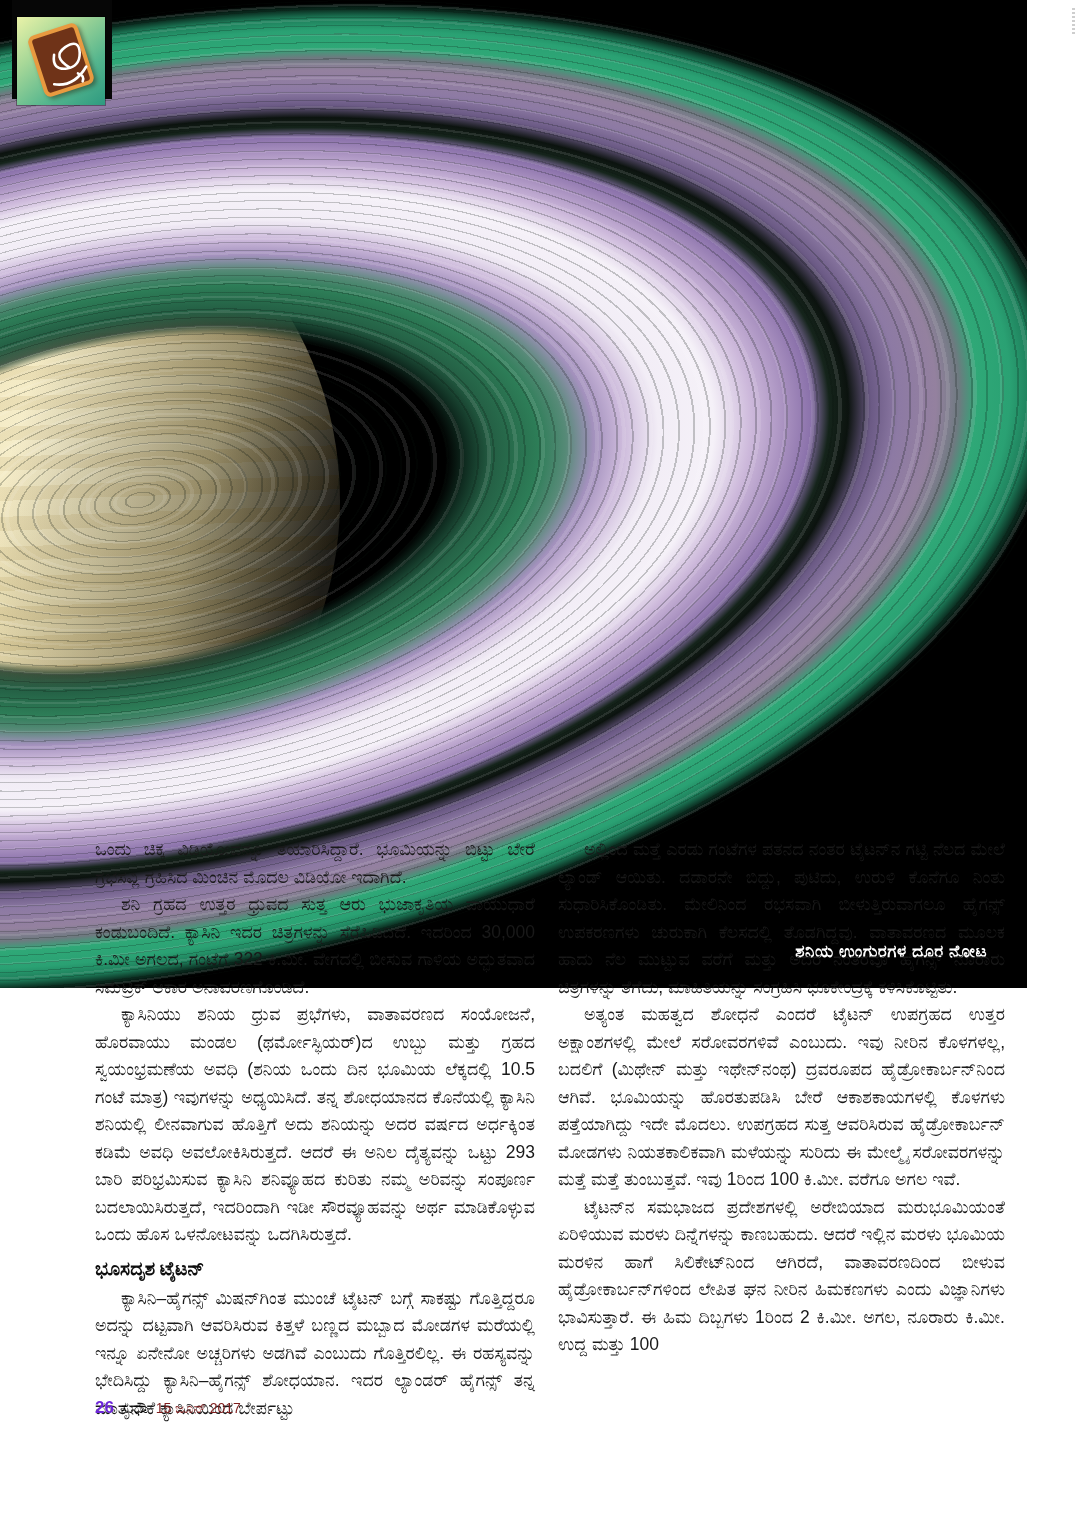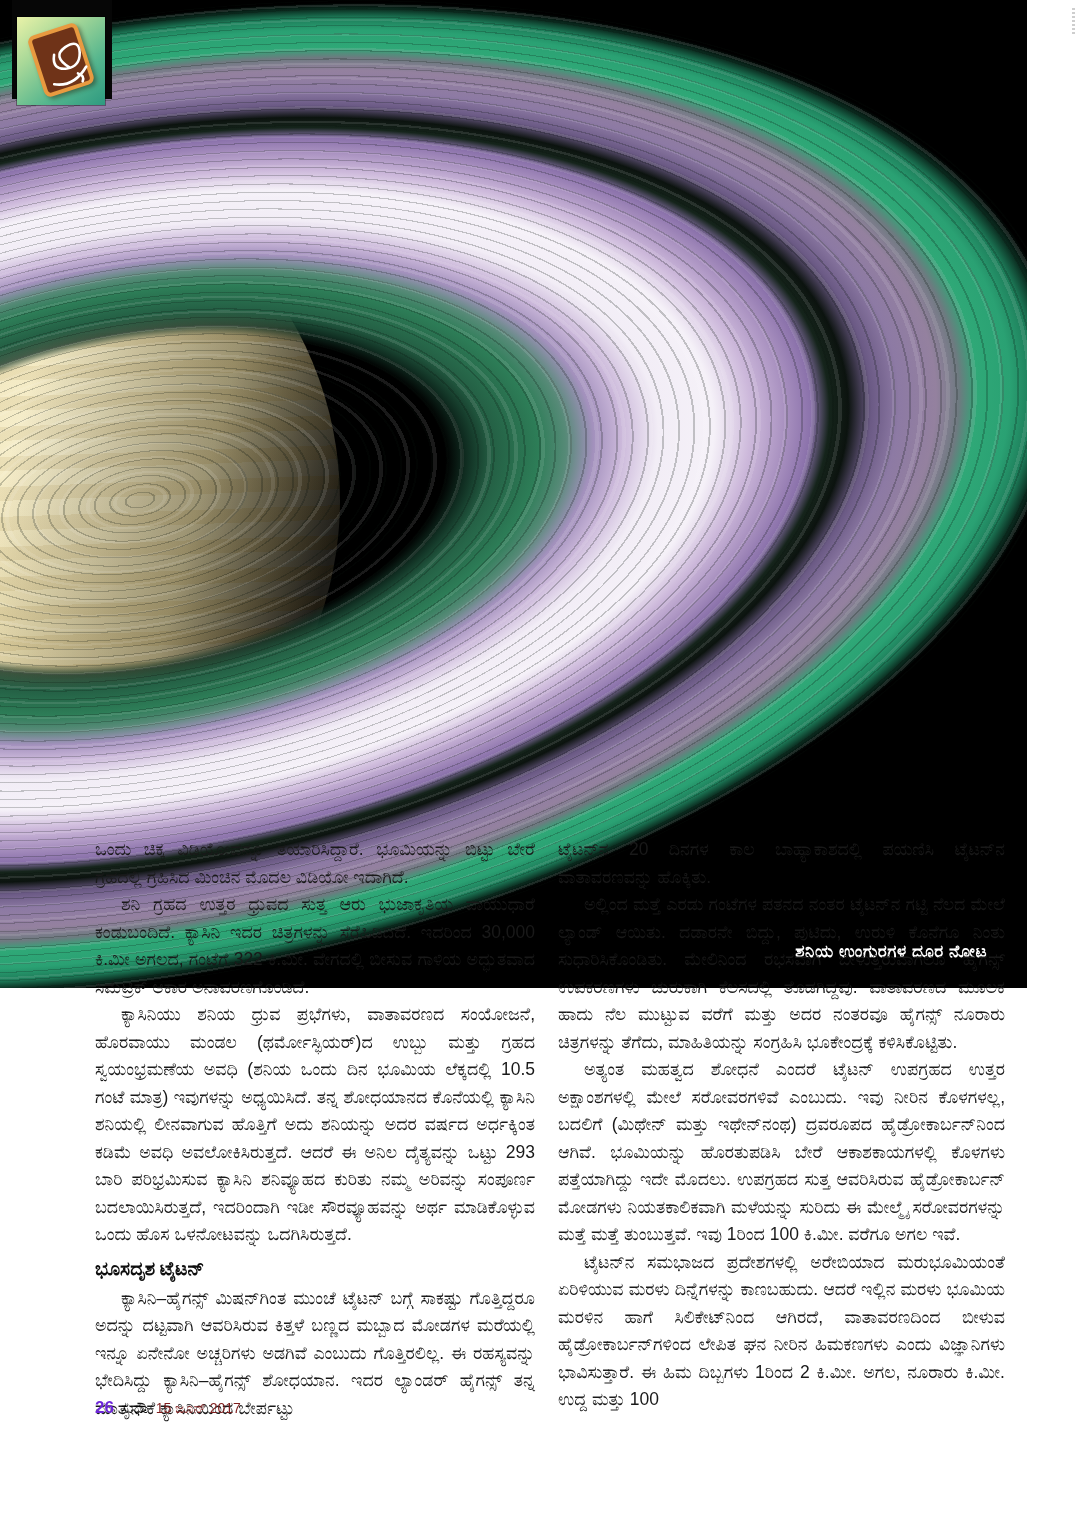--- a/index.html
+++ b/index.html
@@ -136,28 +136,27 @@
       </div>
     </div>
 
     <div class="hero-caption">ಶನಿಯ ಉಂಗುರಗಳ ದೂರ ನೋಟ</div>
   </div>
 
   <div class="edge-mark"></div>
 
   <div class="article">
     <div class="col left">
-      <p class="noindent">ಒಂದು ಚಿಕ್ಕ ವಿಡಿಯೋವನ್ನೂ ತಯಾರಿಸಿದ್ದಾರೆ. ಭೂಮಿಯನ್ನು ಬಿಟ್ಟು ಬೇರೆ ಗ್ರಹದಲ್ಲಿ ಗ್ರಹಿಸಿದ ಮಿಂಚಿನ ಮೊದಲ ವಿಡಿಯೋ ಇದಾಗಿದೆ.</p>
+      <p class="noindent">ಒಂದು ಚಿಕ್ಕ ವಿಡಿಯೋವನ್ನೂ ತಯಾರಿಸಿದ್ದಾರೆ. ಭೂಮಿಯನ್ನು ಬಿಟ್ಟು ಬೇರೆ ಗ್ರಭಸವ್ಲಿ ಗ್ರಹಿಸಿದ ಮಿಂಚಿನ ಮೊದಲ ವಿಡಿಯೋ ಇದಾಗಿದೆ.</p>
       <p class="indent">ಶನಿ ಗ್ರಹದ ಉತ್ತರ ಧ್ರುವದ ಸುತ್ತ ಆರು ಭುಜಾಕೃತಿಯ ವಾಯುಧಾರೆ ಕಂಡುಬಂದಿದೆ. ಕ್ಯಾಸಿನಿ ಇದರ ಚಿತ್ರಗಳನ್ನು ಸೆರೆಹಿಡಿದಿದೆ. ಇದರಿಂದ 30,000 ಕಿ.ಮೀ ಅಗಲದ, ಗಂಟೆಗೆ 322 ಕಿ.ಮೀ. ವೇಗದಲ್ಲಿ ಬೀಸುವ ಗಾಳಿಯ ಅದ್ಭುತವಾದ ಸಿಮೆಟ್ರಿಕ್ ಆಕಾರ ಅನಾವರಣಗೊಂಡಿದೆ.</p>
       <p class="indent">ಕ್ಯಾಸಿನಿಯು ಶನಿಯ ಧ್ರುವ ಪ್ರಭೆಗಳು, ವಾತಾವರಣದ ಸಂಯೋಜನೆ, ಹೊರವಾಯು ಮಂಡಲ (ಥರ್ಮೋಸ್ಫಿಯರ್)ದ ಉಬ್ಬು ಮತ್ತು ಗ್ರಹದ ಸ್ವಯಂಭ್ರಮಣೆಯ ಅವಧಿ (ಶನಿಯ ಒಂದು ದಿನ ಭೂಮಿಯ ಲೆಕ್ಕದಲ್ಲಿ 10.5 ಗಂಟೆ ಮಾತ್ರ) ಇವುಗಳನ್ನು ಅಧ್ಯಯಿಸಿದೆ. ತನ್ನ ಶೋಧಯಾನದ ಕೊನೆಯಲ್ಲಿ ಕ್ಯಾಸಿನಿ ಶನಿಯಲ್ಲಿ ಲೀನವಾಗುವ ಹೊತ್ತಿಗೆ ಅದು ಶನಿಯನ್ನು ಅದರ ವರ್ಷದ ಅರ್ಧಕ್ಕಿಂತ ಕಡಿಮೆ ಅವಧಿ ಅವಲೋಕಿಸಿರುತ್ತದೆ. ಆದರೆ ಈ ಅನಿಲ ದೈತ್ಯವನ್ನು ಒಟ್ಟು 293 ಬಾರಿ ಪರಿಭ್ರಮಿಸುವ ಕ್ಯಾಸಿನಿ ಶನಿವ್ಯೂಹದ ಕುರಿತು ನಮ್ಮ ಅರಿವನ್ನು ಸಂಪೂರ್ಣ ಬದಲಾಯಿಸಿರುತ್ತದೆ, ಇದರಿಂದಾಗಿ ಇಡೀ ಸೌರವ್ಯೂಹವನ್ನು ಅರ್ಥ ಮಾಡಿಕೊಳ್ಳುವ ಒಂದು ಹೊಸ ಒಳನೋಟವನ್ನು ಒದಗಿಸಿರುತ್ತದೆ.</p>
       <h3>ಭೂಸದೃಶ ಟೈಟನ್</h3>
       <p class="indent">ಕ್ಯಾಸಿನಿ–ಹೈಗನ್ಸ್ ಮಿಷನ್‌ಗಿಂತ ಮುಂಚೆ ಟೈಟನ್ ಬಗ್ಗೆ ಸಾಕಷ್ಟು ಗೊತ್ತಿದ್ದರೂ ಅದನ್ನು ದಟ್ಟವಾಗಿ ಆವರಿಸಿರುವ ಕಿತ್ತಳೆ ಬಣ್ಣದ ಮಬ್ಬಾದ ಮೋಡಗಳ ಮರೆಯಲ್ಲಿ ಇನ್ನೂ ಏನೇನೋ ಅಚ್ಚರಿಗಳು ಅಡಗಿವೆ ಎಂಬುದು ಗೊತ್ತಿರಲಿಲ್ಲ. ಈ ರಹಸ್ಯವನ್ನು ಭೇದಿಸಿದ್ದು ಕ್ಯಾಸಿನಿ–ಹೈಗನ್ಸ್ ಶೋಧಯಾನ. ಇದರ ಲ್ಯಾಂಡರ್ ಹೈಗನ್ಸ್ ತನ್ನ ಮಾತೃನೌಕೆ ಕ್ಯಾಸಿನಿಯಿಂದ ಬೇರ್ಪಟ್ಟು</p>
     </div>
     <div class="col right">
-      <p class="noindent">ಟೈಟನ್‌ನ 20 ದಿನಗಳ ಕಾಲ ಬಾಹ್ಯಾಕಾಶದಲ್ಲಿ ಪಯಣಿಸಿ ಟೈಟನ್‌ನ ವಾತಾವರಣವನ್ನು ಹೊಕ್ಕಿತು.</p>
       <p class="indent">ಅಲ್ಲಿಂದ ಮತ್ತೆ ಎರಡು ಗಂಟೆಗಳ ಪತನದ ನಂತರ ಟೈಟನ್‌ನ ಗಟ್ಟಿ ನೆಲದ ಮೇಲೆ ಲ್ಯಾಂಡ್ ಆಯಿತು. ದಡಾರನೇ ಬಿದ್ದು, ಪುಟಿದು, ಉರುಳಿ ಕೊನೆಗೂ ನಿಂತು ಸುಧಾರಿಸಿಕೊಂಡಿತು. ಮೇಲಿನಿಂದ ರಭಸವಾಗಿ ಬೀಳುತ್ತಿರುವಾಗಲೂ ಹೈಗನ್ಸ್ ಉಪಕರಣಗಳು ಚುರುಕಾಗಿ ಕೆಲಸದಲ್ಲಿ ತೊಡಗಿದ್ದವು. ವಾತಾವರಣದ ಮೂಲಕ ಹಾದು ನೆಲ ಮುಟ್ಟುವ ವರೆಗೆ ಮತ್ತು ಅದರ ನಂತರವೂ ಹೈಗನ್ಸ್ ನೂರಾರು ಚಿತ್ರಗಳನ್ನು ತೆಗೆದು, ಮಾಹಿತಿಯನ್ನು ಸಂಗ್ರಹಿಸಿ ಭೂಕೇಂದ್ರಕ್ಕೆ ಕಳಿಸಿಕೊಟ್ಟಿತು.</p>
       <p class="indent">ಅತ್ಯಂತ ಮಹತ್ವದ ಶೋಧನೆ ಎಂದರೆ ಟೈಟನ್ ಉಪಗ್ರಹದ ಉತ್ತರ ಅಕ್ಷಾಂಶಗಳಲ್ಲಿ ಮೇಲೆ ಸರೋವರಗಳಿವೆ ಎಂಬುದು. ಇವು ನೀರಿನ ಕೊಳಗಳಲ್ಲ, ಬದಲಿಗೆ (ಮಿಥೇನ್ ಮತ್ತು ಇಥೇನ್‌ನಂಥ) ದ್ರವರೂಪದ ಹೈಡ್ರೋಕಾರ್ಬನ್‌ನಿಂದ ಆಗಿವೆ. ಭೂಮಿಯನ್ನು ಹೊರತುಪಡಿಸಿ ಬೇರೆ ಆಕಾಶಕಾಯಗಳಲ್ಲಿ ಕೊಳಗಳು ಪತ್ತೆಯಾಗಿದ್ದು ಇದೇ ಮೊದಲು. ಉಪಗ್ರಹದ ಸುತ್ತ ಆವರಿಸಿರುವ ಹೈಡ್ರೋಕಾರ್ಬನ್ ಮೋಡಗಳು ನಿಯತಕಾಲಿಕವಾಗಿ ಮಳೆಯನ್ನು ಸುರಿದು ಈ ಮೇಲ್ಮೈ ಸರೋವರಗಳನ್ನು ಮತ್ತೆ ಮತ್ತೆ ತುಂಬುತ್ತವೆ. ಇವು 1ರಿಂದ 100 ಕಿ.ಮೀ. ವರೆಗೂ ಅಗಲ ಇವೆ.</p>
       <p class="indent">ಟೈಟನ್‌ನ ಸಮಭಾಜದ ಪ್ರದೇಶಗಳಲ್ಲಿ ಅರೇಬಿಯಾದ ಮರುಭೂಮಿಯಂತೆ ಏರಿಳಿಯುವ ಮರಳು ದಿನ್ನೆಗಳನ್ನು ಕಾಣಬಹುದು. ಆದರೆ ಇಲ್ಲಿನ ಮರಳು ಭೂಮಿಯ ಮರಳಿನ ಹಾಗೆ ಸಿಲಿಕೇಟ್‌ನಿಂದ ಆಗಿರದೆ, ವಾತಾವರಣದಿಂದ ಬೀಳುವ ಹೈಡ್ರೋಕಾರ್ಬನ್‌ಗಳಿಂದ ಲೇಪಿತ ಘನ ನೀರಿನ ಹಿಮಕಣಗಳು ಎಂದು ವಿಜ್ಞಾನಿಗಳು ಭಾವಿಸುತ್ತಾರೆ. ಈ ಹಿಮ ದಿಬ್ಬಗಳು 1ರಿಂದ 2 ಕಿ.ಮೀ. ಅಗಲ, ನೂರಾರು ಕಿ.ಮೀ. ಉದ್ದ ಮತ್ತು 100</p>
     </div>
   </div>
 
   <div class="footer">
     <span class="pageno">26</span>
     <span class="mag">ಸುಧಾ</span>
     <span class="date">15 ಜೂನ್ 2017</span>

